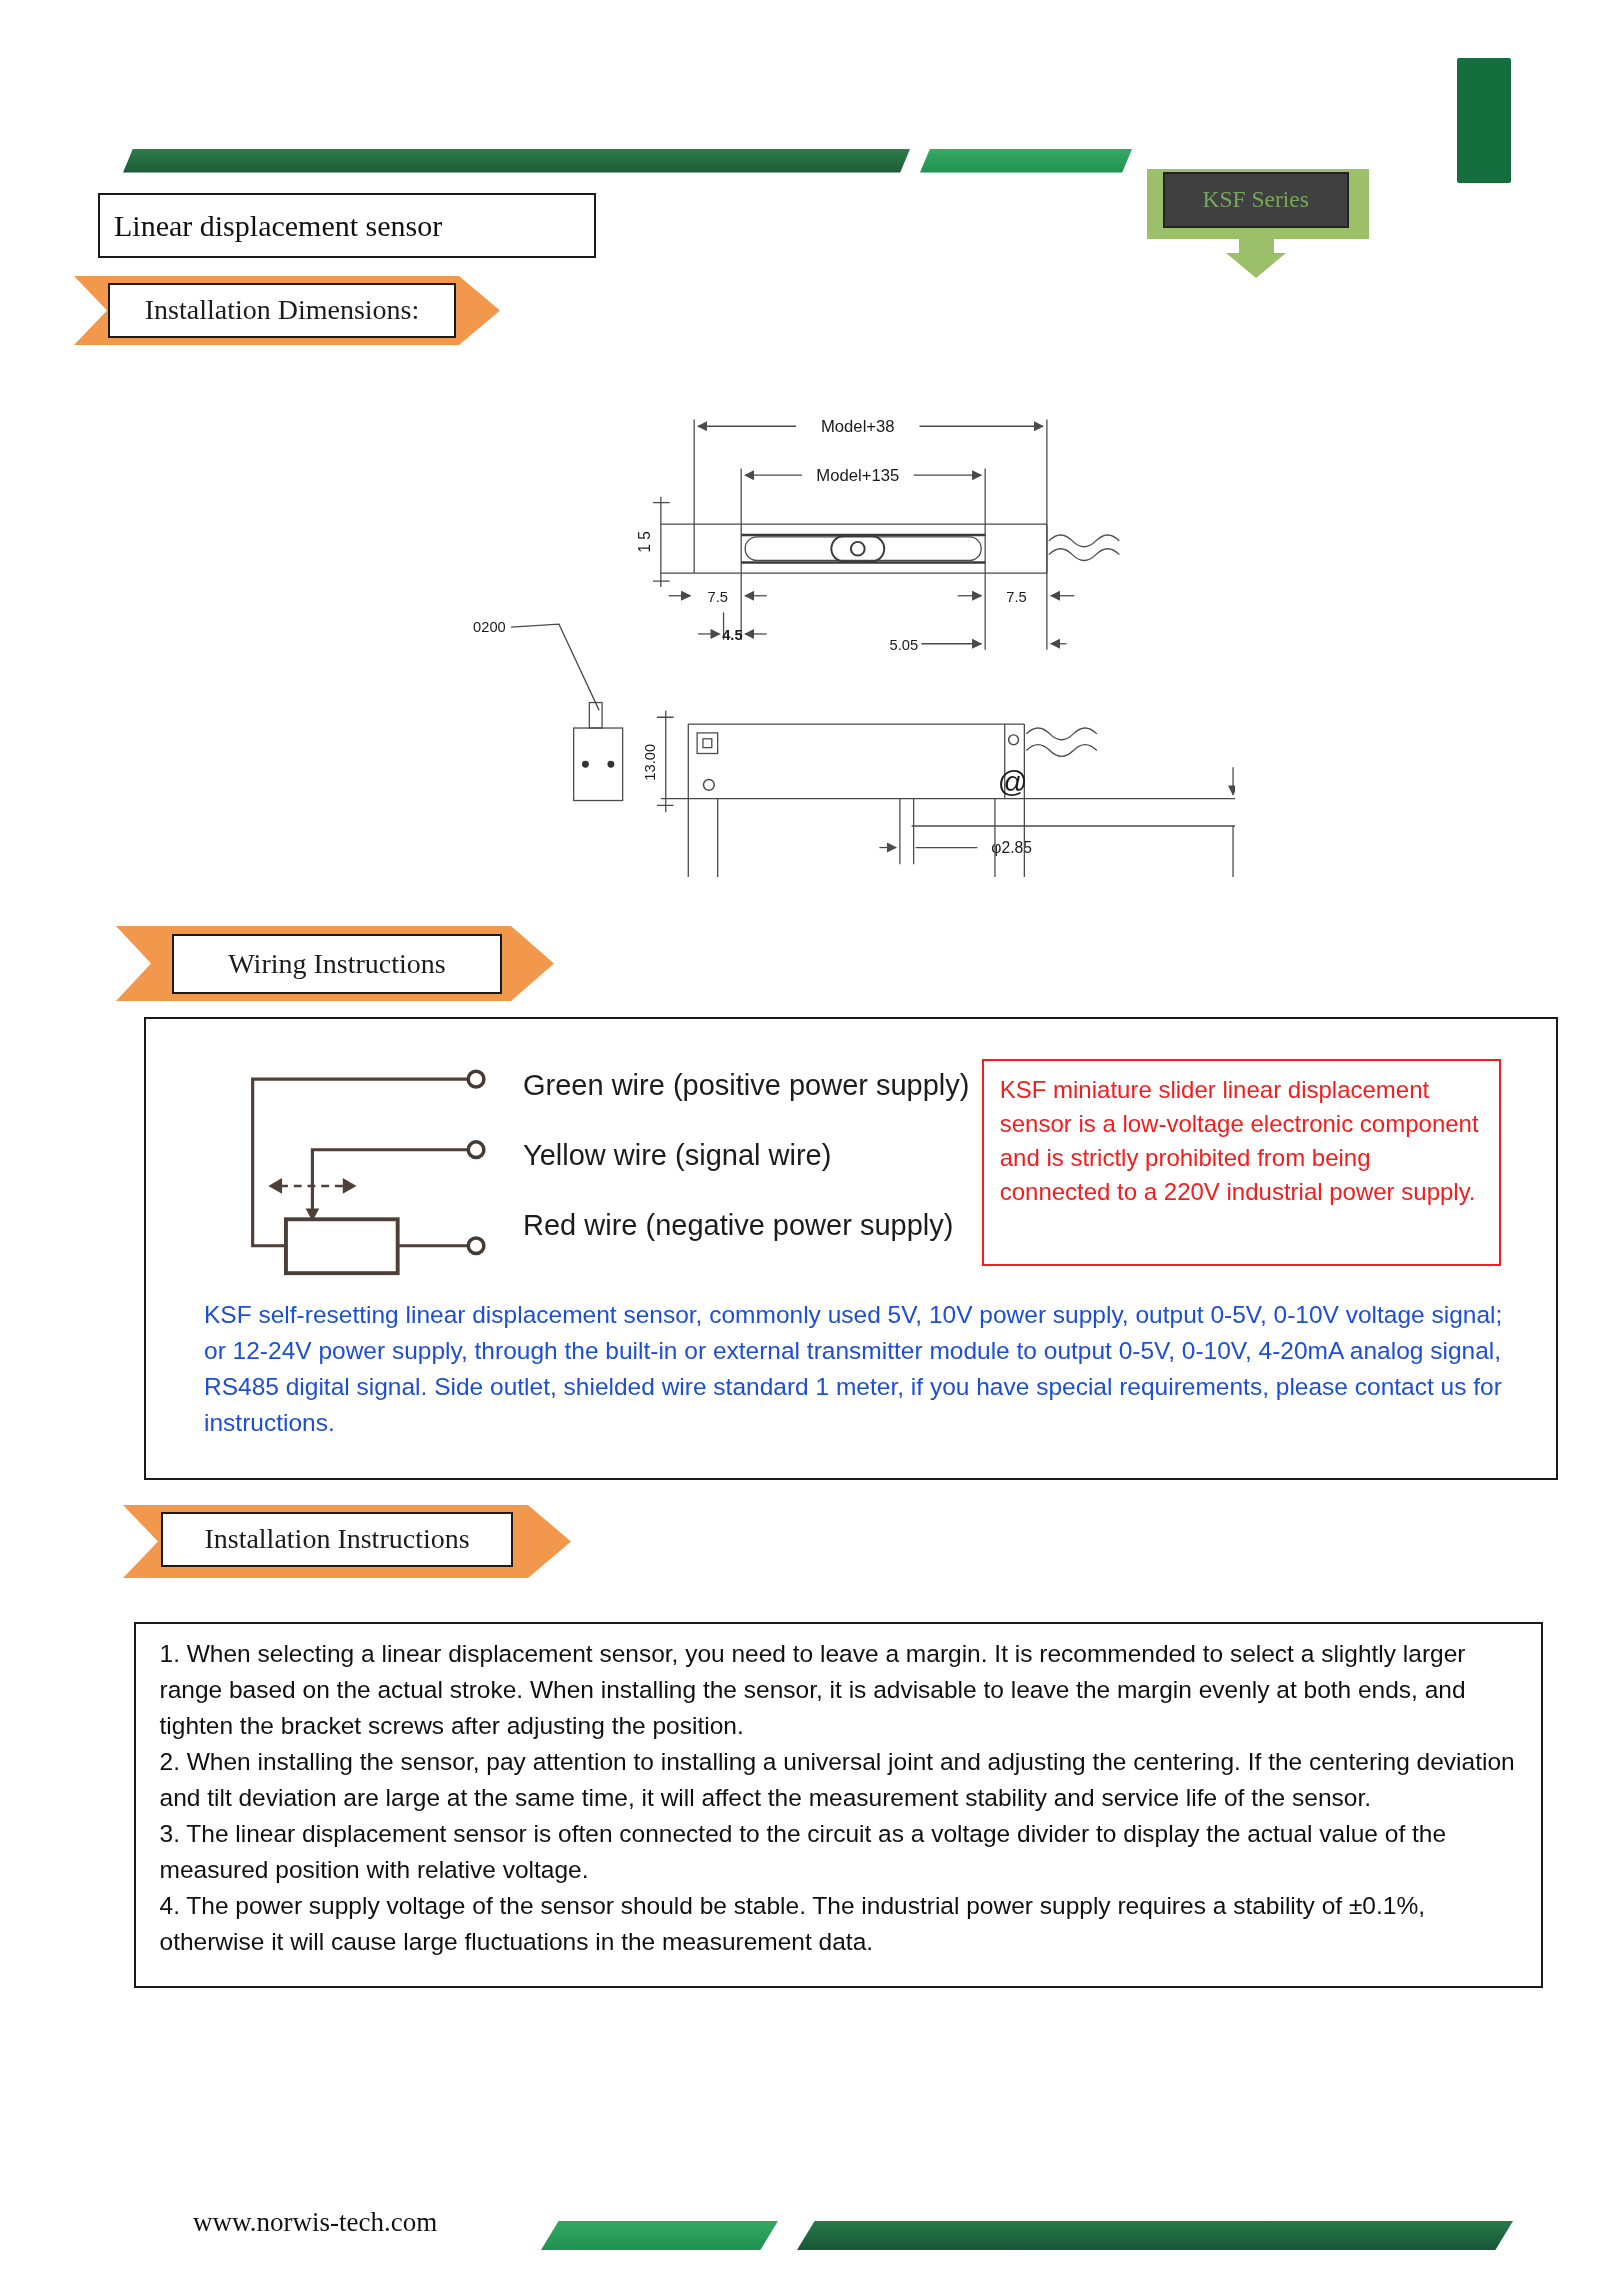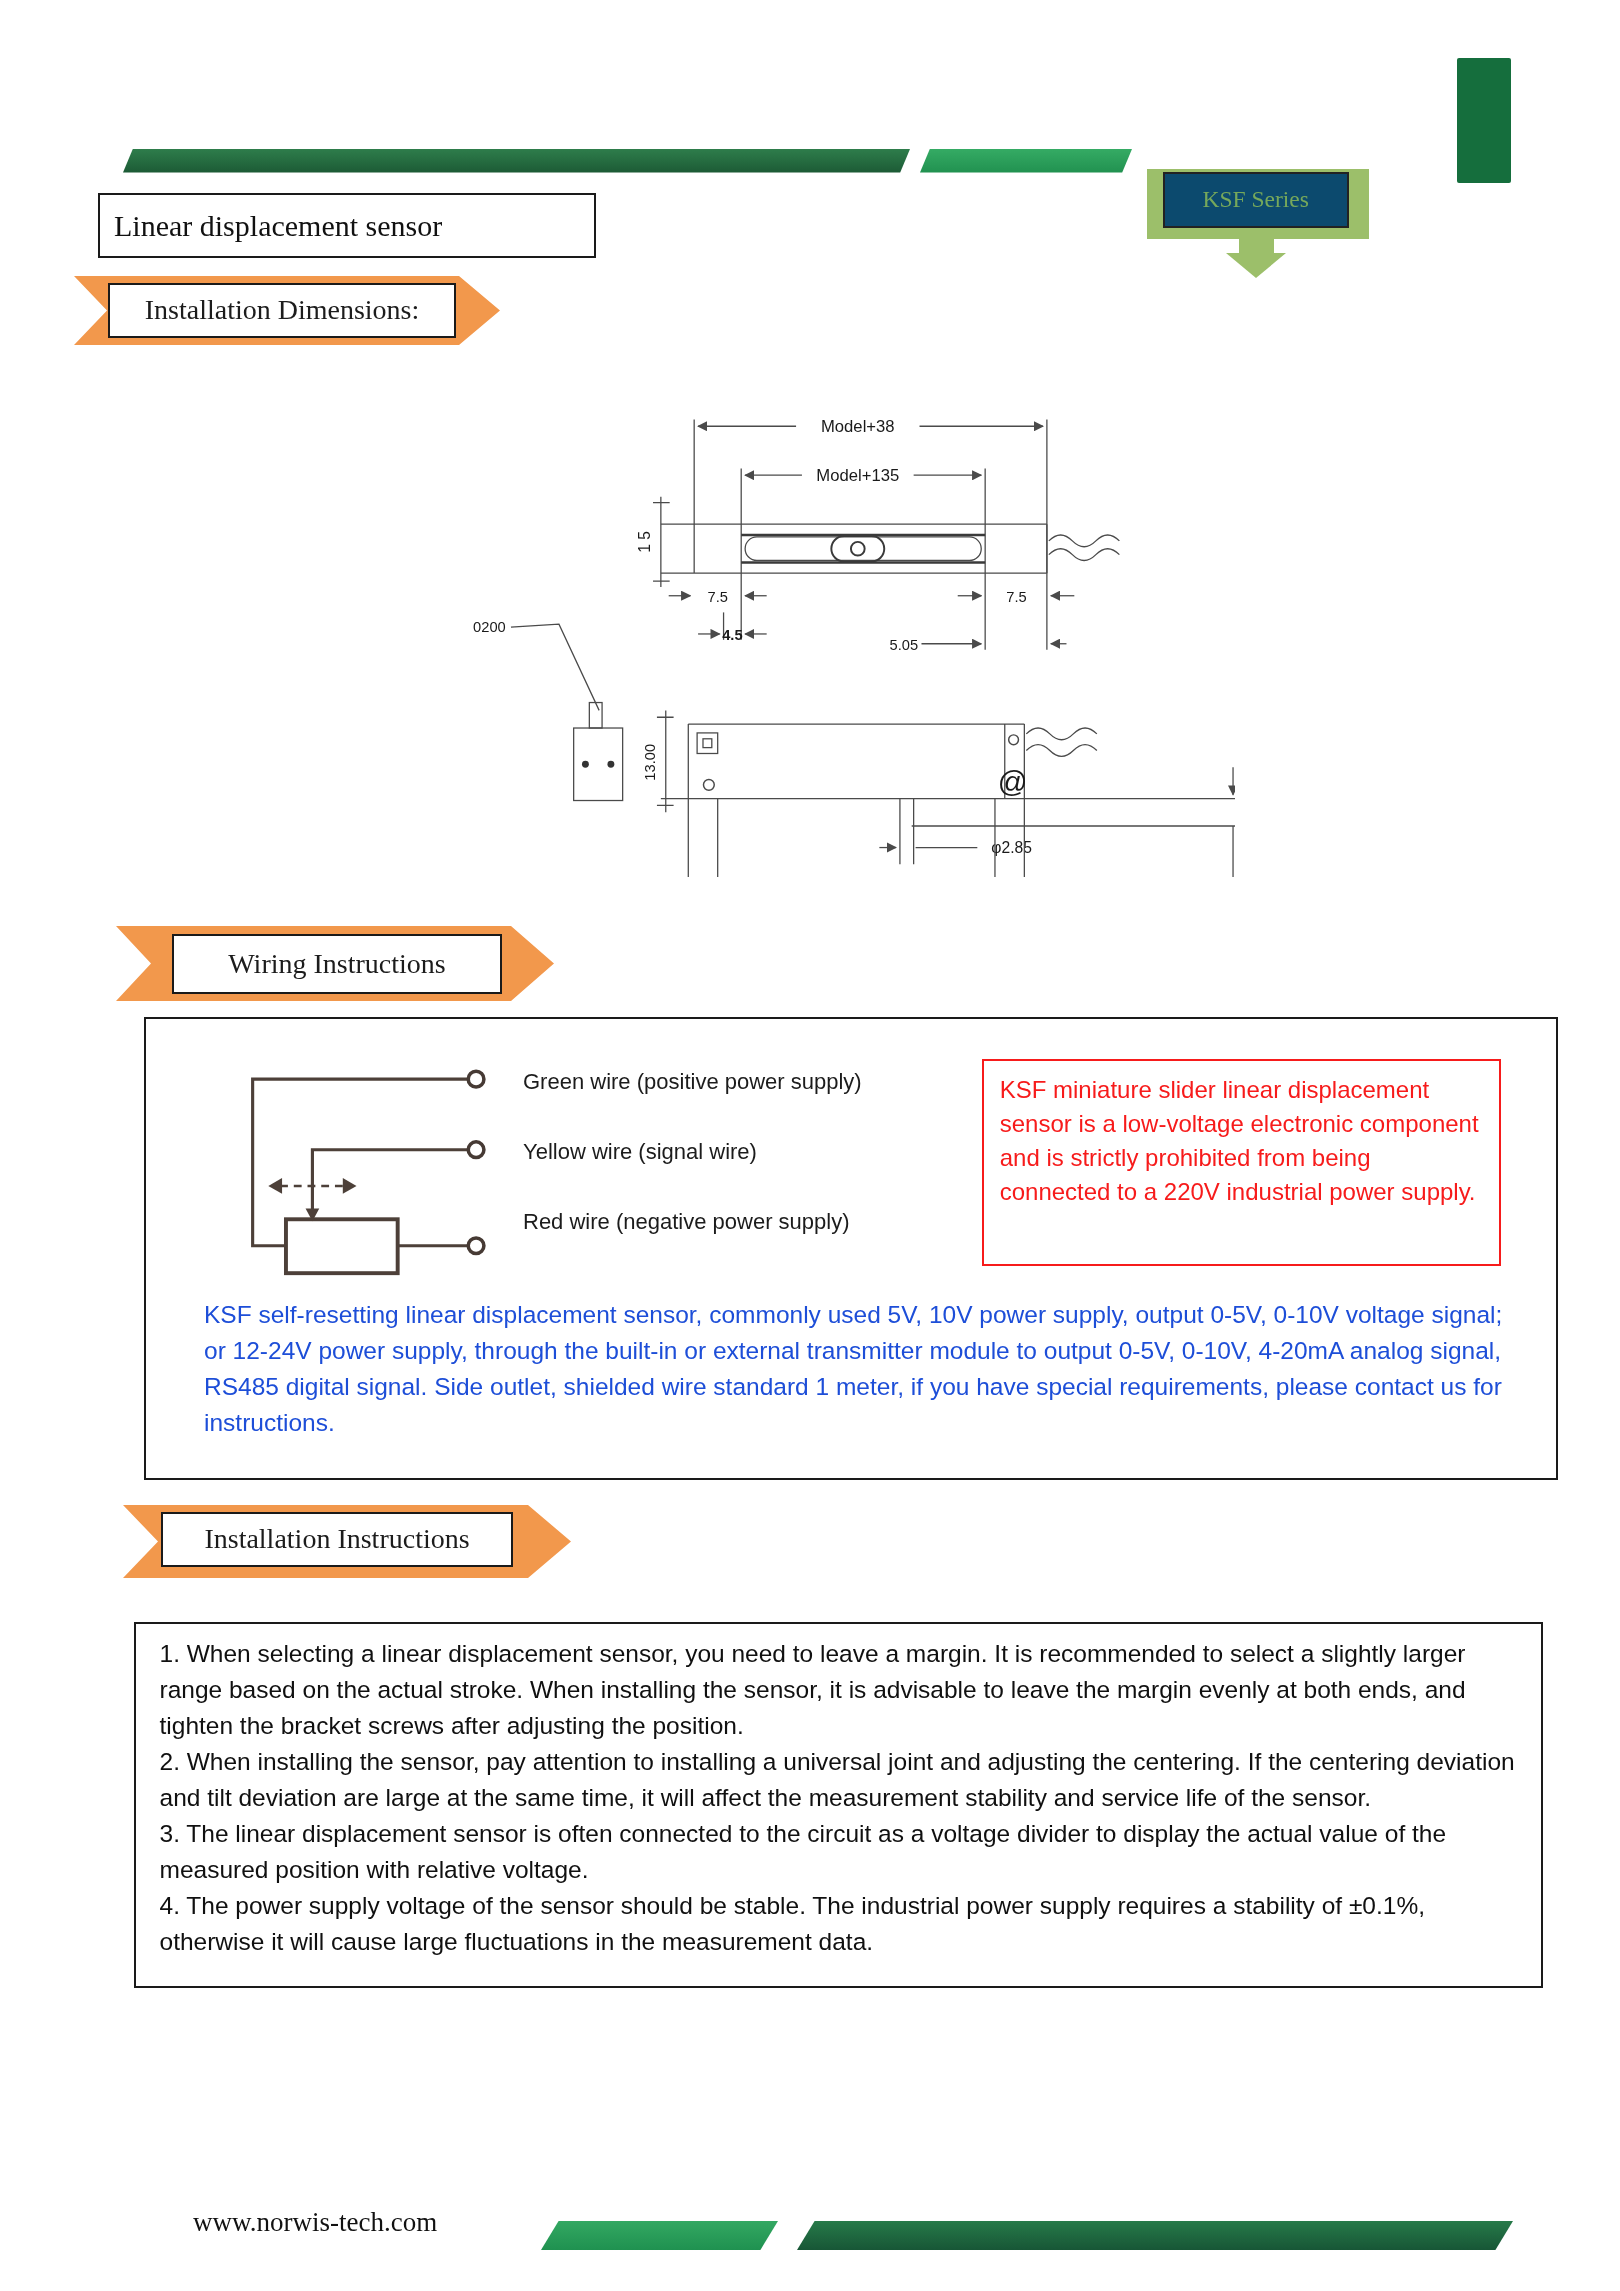--- a/index.html
+++ b/index.html
@@ -16,21 +16,21 @@
     background:linear-gradient(180deg,#35ab64,#219150);
     clip-path:polygon(9.8px 0,100% 0,calc(100% - 9.8px) 100%,0 100%);}
   .corner-rect{left:1457px;top:58px;width:54px;height:125px;background:#156e3d;border-radius:2px;}
 
   
   .title-box{left:98px;top:193px;width:498px;height:65px;background:#fff;border:2.5px solid #1a1a1a;
     font-family:"Liberation Serif",serif;font-size:30px;line-height:62px;padding-left:14px;box-sizing:border-box;}
 
   
   .ksf-badge{left:1147px;top:169px;width:222px;height:70px;background:#9cbf6a;}
-  .ksf-inner{position:absolute;left:15.7px;top:2.9px;width:186px;height:56px;background:#0c4a6e;border:2.5px solid #222;
+  .ksf-inner{position:absolute;left:15.7px;top:2.9px;width:186px;height:56px;background:#404040;border:2.5px solid #222;
     box-sizing:border-box;text-align:center;font-family:"Liberation Serif",serif;font-size:23.5px;line-height:51px;color:#76a85b;}
   .ksf-arrow-stem{position:absolute;left:92px;top:70px;width:35px;height:14.7px;background:#9cbf6a;}
   .ksf-arrow-head{position:absolute;left:79px;top:84px;width:0;height:0;
     border-left:30px solid transparent;border-right:30px solid transparent;border-top:25.5px solid #9cbf6a;}
 
   
   .chev{position:absolute;background:#f2984c;}
   .chev .inner{position:absolute;background:#fff;border:2.5px solid #1a1a1a;box-sizing:border-box;
     font-family:"Liberation Serif",serif;font-size:28px;color:#1c1c1c;text-align:center;}
   .chev1{left:74px;top:276px;width:426px;height:69px;
@@ -46,21 +46,21 @@
   
   .drawing{left:412px;top:387px;width:823px;height:490px;}
   .drawing svg{width:100%;height:100%;}
   .drawing text{font-family:"Liberation Sans",sans-serif;fill:#1a1a1a;}
   .dline{stroke:#4a4a4a;stroke-width:1.3;fill:none;}
   .dthick{stroke:#3a3a3a;stroke-width:2.6;fill:none;}
 
   
   .wiring-box{left:144px;top:1017px;width:1414px;height:463px;border:2.5px solid #1a1a1a;background:#fff;box-sizing:border-box;}
   .wiring-diagram{left:235px;top:1037px;width:294px;height:265px;}
-  .wire-label{position:absolute;left:523px;font-size:22px;color:#1c1c1c;white-space:nowrap;}
+  .wire-label{position:absolute;left:523px;font-size:29px;color:#1c1c1c;white-space:nowrap;}
   .warn-box{left:982px;top:1059px;width:519px;height:207px;border:2.5px solid #f71b1b;box-sizing:border-box;
     padding:11.8px 15.7px;font-size:24px;line-height:34px;color:#f71b1b;}
   .wiring-par{left:188px;top:1297px;width:1313px;font-size:24.5px;line-height:36px;color:#1d4ed8;margin-left:16px;}
 
   
   .instr-box{left:134px;top:1622px;width:1409px;height:366px;border:2.5px solid #1a1a1a;box-sizing:border-box;
     padding:11.8px 21.6px 0 23.5px;background:#fff;}
   .instr-box p{margin:0;font-size:24.5px;line-height:36px;color:#101010;}
 
   

